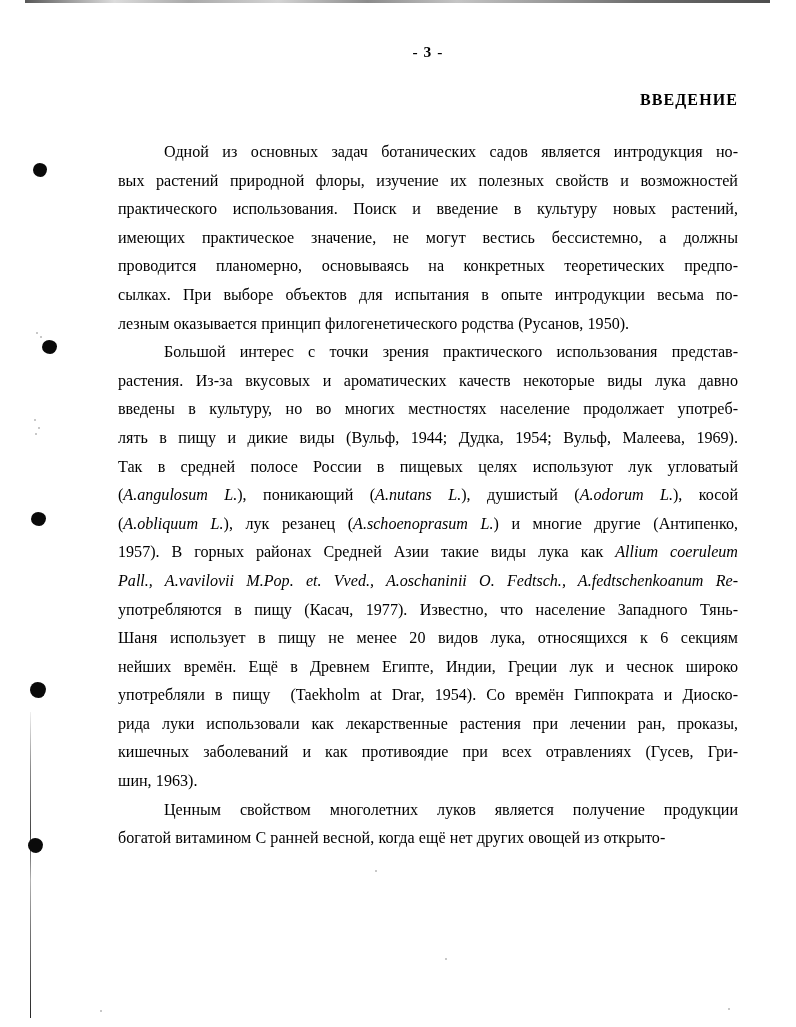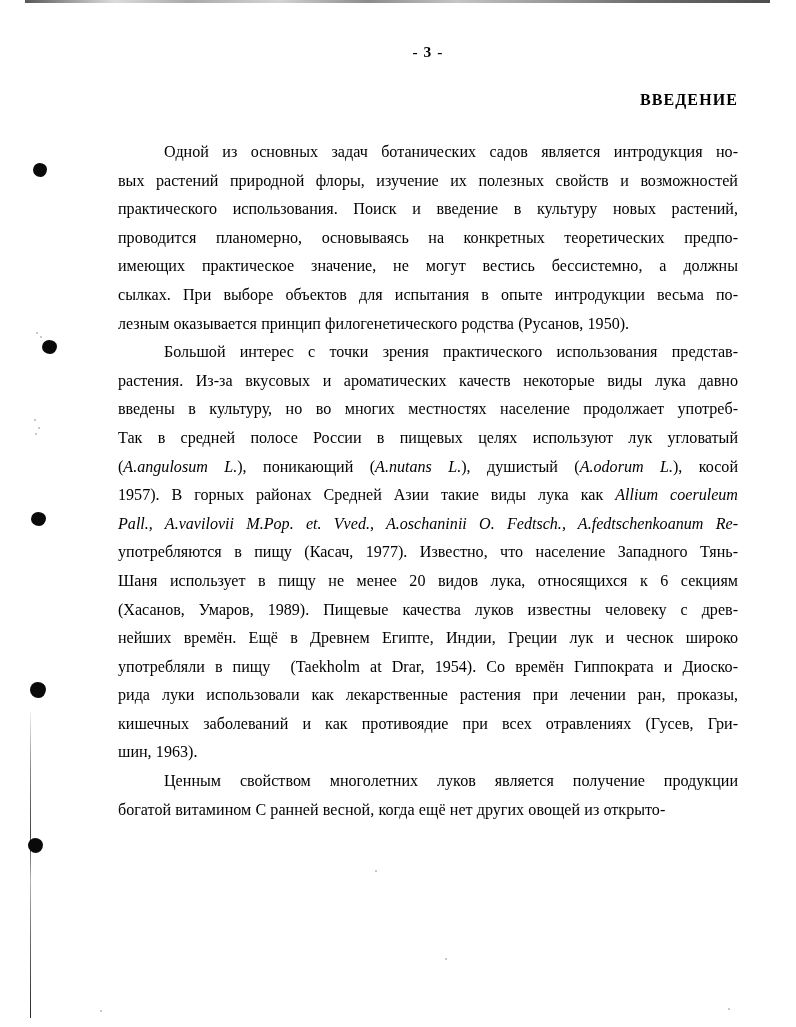--- a/index.html
+++ b/index.html
@@ -127,36 +127,37 @@
 
     <div class="folio">- 3 -</div>
 
     <div class="doc-heading">ВВЕДЕНИЕ</div>
 
     <div id="body-text">
         <div class="para first">
           <span class="line j"><span class="ind"></span>Одной из основных задач ботанических садов является интродукция но-</span>
           <span class="line j">вых растений природной флоры, изучение их полезных свойств и возможностей</span>
           <span class="line j">практического использования. Поиск и введение в культуру новых растений,</span>
+          <span class="line j">имеющих практическое значение, не могут вестись бессистемно, а должны</span>
           <span class="line j">проводится планомерно, основываясь на конкретных теоретических предпо-</span>
-          <span class="line j">имеющих практическое значение, не могут вестись бессистемно, а должны</span>
           <span class="line j">сылках. При выборе объектов для испытания в опыте интродукции весьма по-</span>
           <span class="line l">лезным оказывается принцип филогенетического родства (Русанов, 1950).</span>
         </div>
         <div class="para">
           <span class="line j"><span class="ind"></span>Большой интерес с точки зрения практического использования представ-</span>
           <span class="line j">растения. Из-за вкусовых и ароматических качеств некоторые виды лука давно</span>
           <span class="line j">введены в культуру, но во многих местностях население продолжает употреб-</span>
+          <span class="line j">лять в пищу и дикие виды (Вульф, 1944; Дудка, 1954; Вульф, Малеева, 1969).</span>
           <span class="line j">Так в средней полосе России в пищевых целях используют лук угловатый</span>
           <span class="line j">(<i>A.angulosum L.</i>), поникающий (<i>A.nutans L.</i>), душистый (<i>A.odorum L.</i>), косой</span>
+          <span class="line j">(<i>A.obliquum L.</i>), лук резанец (<i>A.schoenoprasum L.</i>) и многие другие (Антипенко,</span>
           <span class="line j">1957). В горных районах Средней Азии такие виды лука как <i>Allium coeruleum</i></span>
           <span class="line j"><i>Pall., A.vavilovii M.Pop. et. Vved., A.oschaninii O. Fedtsch., A.fedtschenkoanum Re-</i></span>
           <span class="line j">употребляются в пищу (Касач, 1977). Известно, что население Западного Тянь-</span>
           <span class="line j">Шаня использует в пищу не менее 20 видов лука, относящихся к 6 секциям</span>
-          <span class="line j">(Хасанов, Умаров, 1989). Пищевые качества луков известны человеку с древ-</span>
           <span class="line j">нейших времён. Ещё в Древнем Египте, Индии, Греции лук и чеснок широко</span>
           <span class="line j">употребляли в пищу  (Taekholm at Drar, 1954). Со времён Гиппократа и Диоско-</span>
           <span class="line j">рида луки использовали как лекарственные растения при лечении ран, проказы,</span>
           <span class="line j">кишечных заболеваний и как противоядие при всех отравлениях (Гусев, Гри-</span>
           <span class="line l">шин, 1963).</span>
         </div>
         <div class="para">
           <span class="line j"><span class="ind"></span>Ценным свойством многолетних луков является получение продукции</span>
           <span class="line l">богатой витамином С ранней весной, когда ещё нет других овощей из открыто-</span>
         </div>

